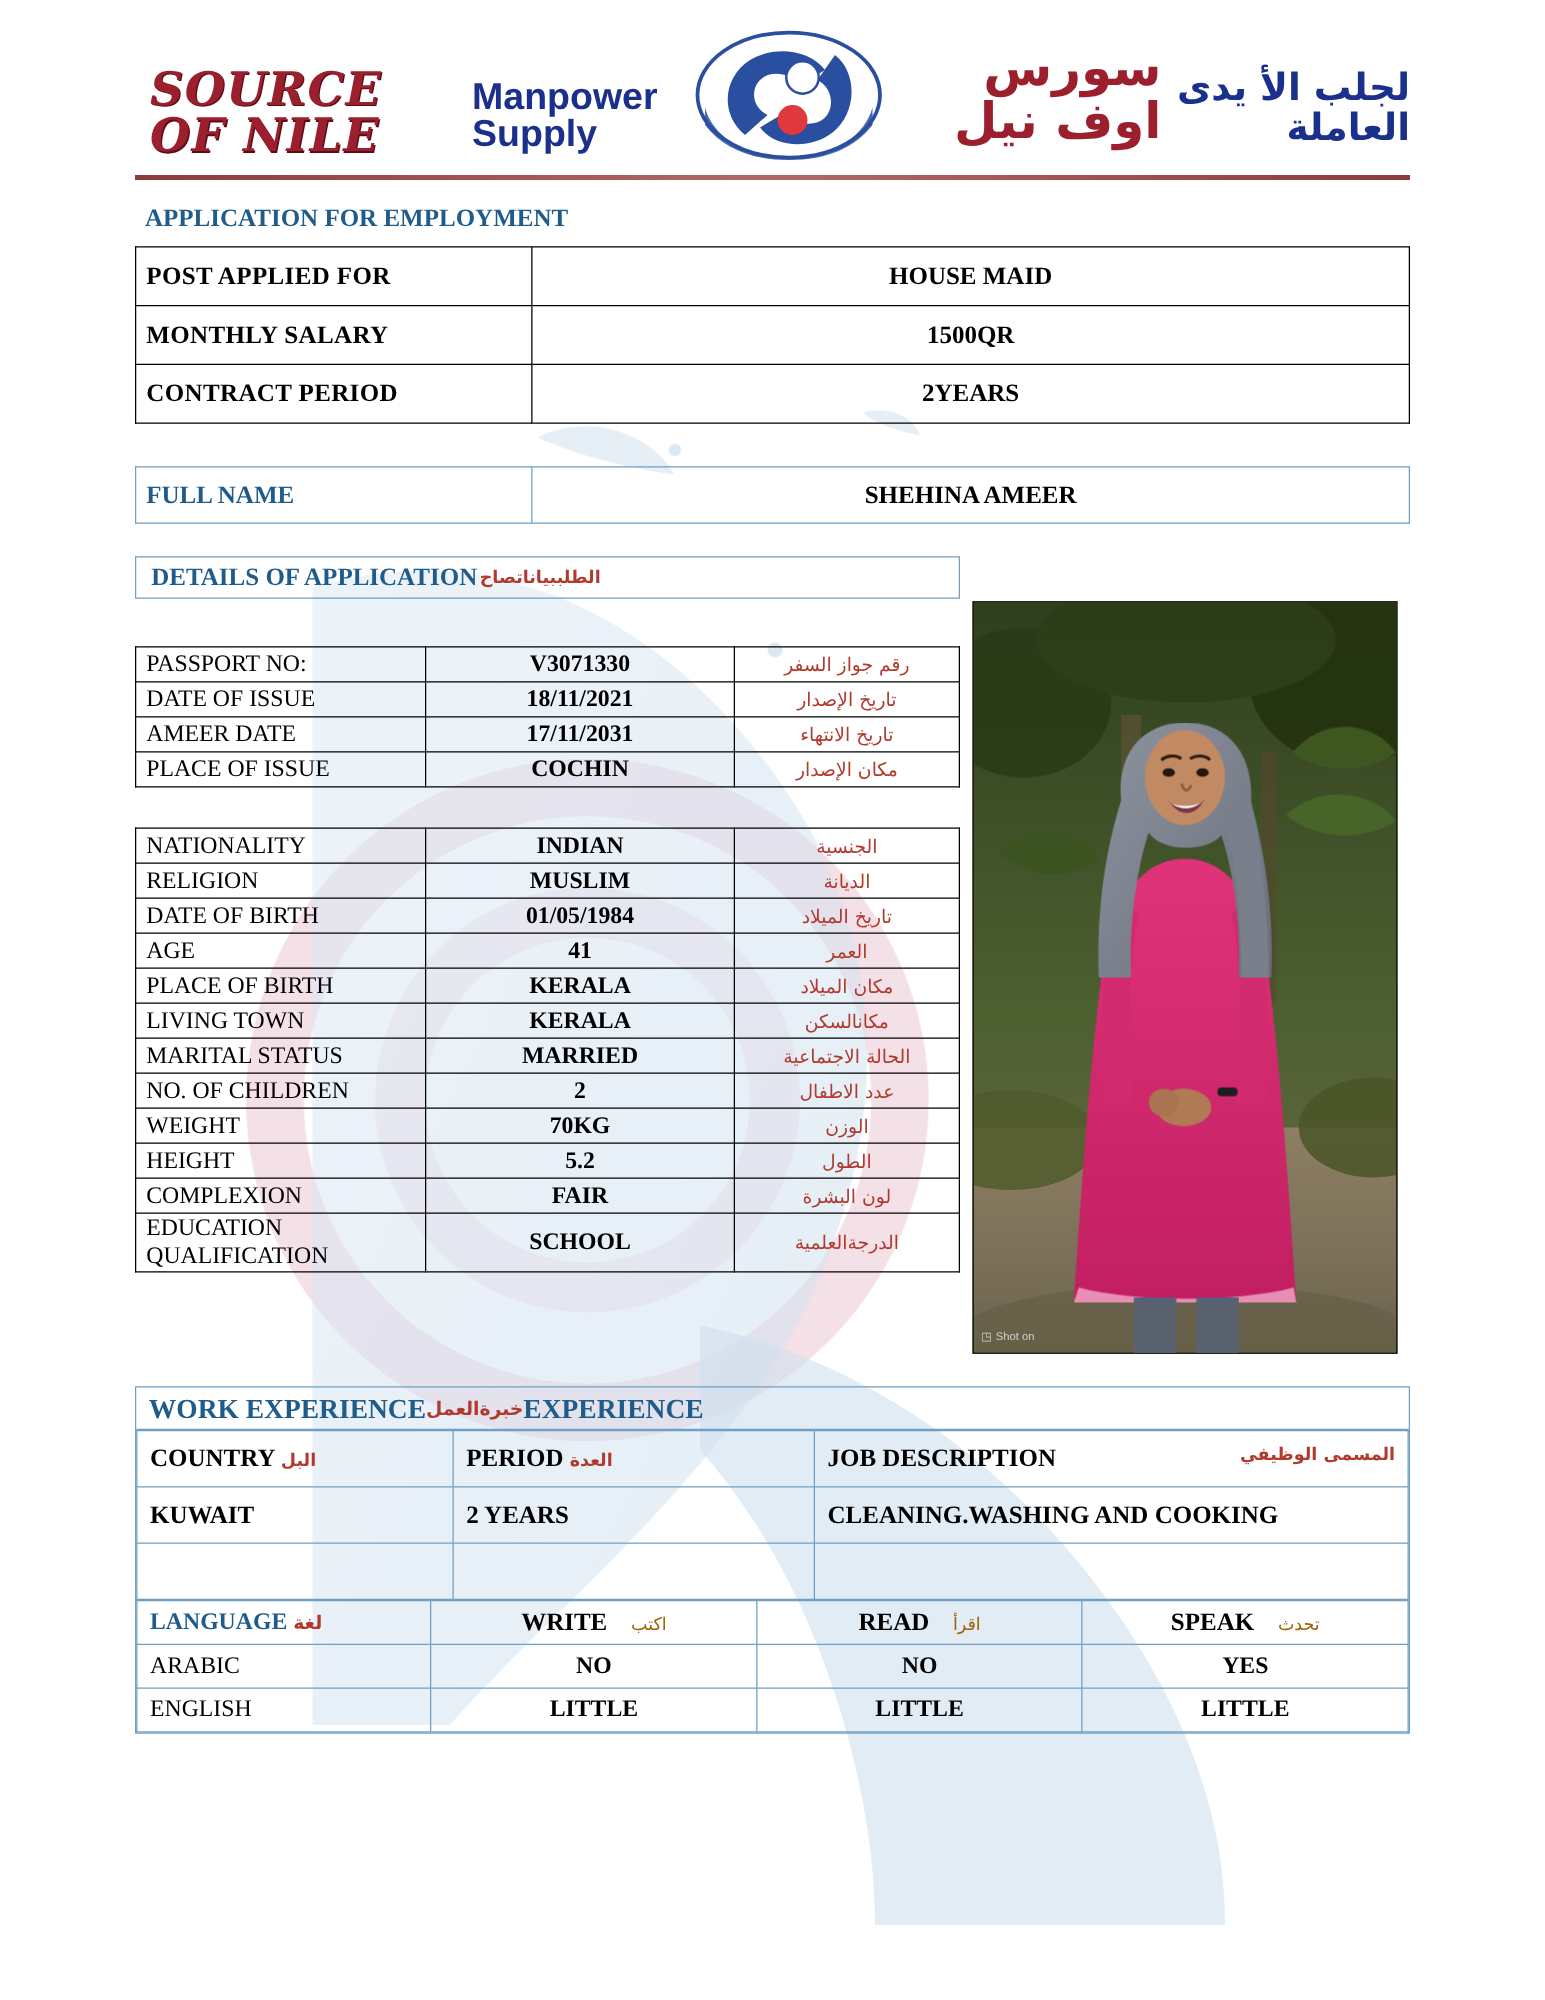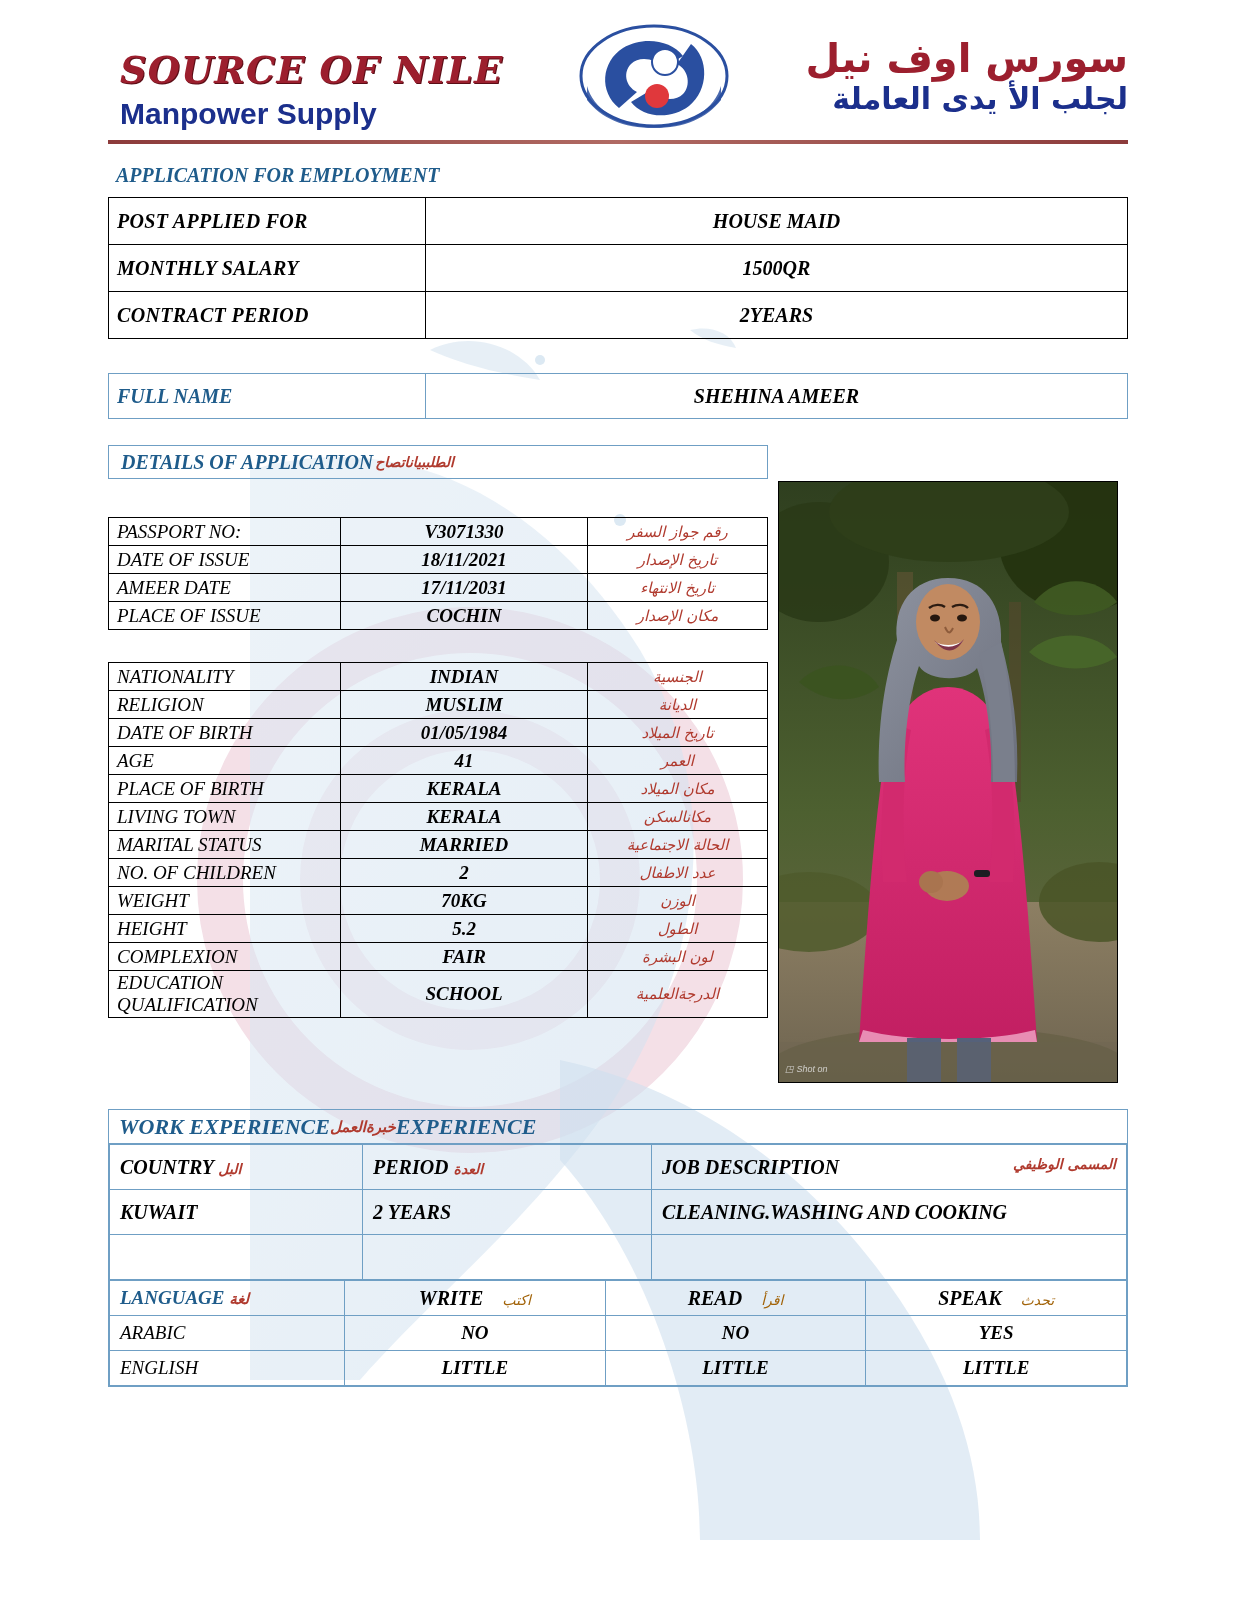--- a/index.html
+++ b/index.html
@@ -37,21 +37,21 @@
     position: relative;
     z-index: 2;
     display: flex;
     align-items: center;
     justify-content: space-between;
     padding: 22px 108px 4px 120px;
     box-sizing: border-box;
   }
   .brand-left {
     display: flex;
-    flex-direction: column;
+    flex-direction: row;
     line-height: 1;
     margin-top: 28px;
   }
   .brand-title {
     font-family: "DejaVu Serif", serif;
     font-weight: bold;
     font-style: italic;
     font-size: 37px;
     letter-spacing: 1px;
     color: #9c1f2e;
@@ -65,21 +65,21 @@
     margin-top: 10px;
   }
   .logo-mark {
     width: 150px;
     height: 108px;
     position: relative;
     margin: 0 6px;
   }
   .brand-right {
     display: flex;
-    flex-direction: column;
+    flex-direction: row;
     align-items: flex-end;
     line-height: 1.05;
   }
   .brand-ar-title {
     font-family: "DejaVu Sans", sans-serif;
     font-weight: bold;
     font-size: 40px;
     color: #9c1f2e;
     direction: rtl;
   }
@@ -98,21 +98,20 @@
     height: 4px;
     background: linear-gradient(to right, #8c3b3b, #b06a63, #8c3b3b);
   }
 
   
   .content {
     position: relative;
     z-index: 2;
     padding: 0 108px;
     box-sizing: border-box;
-    font-style: italic;
   }
   .section-title {
     font-family: "Liberation Serif", serif;
     font-weight: bold;
     font-size: 20px;
     color: #1f5c8b;
     margin: 20px 0 10px 8px;
   }
   table {
     border-collapse: collapse;

